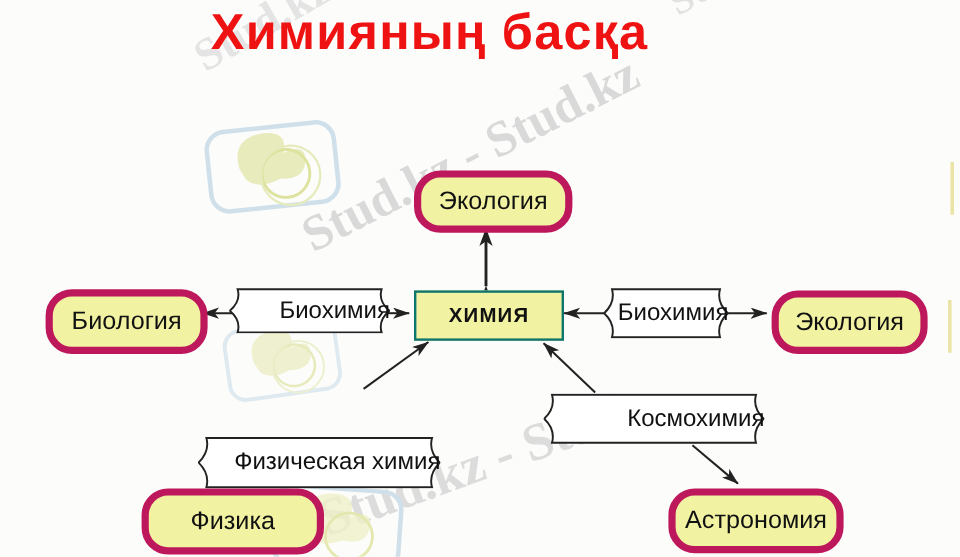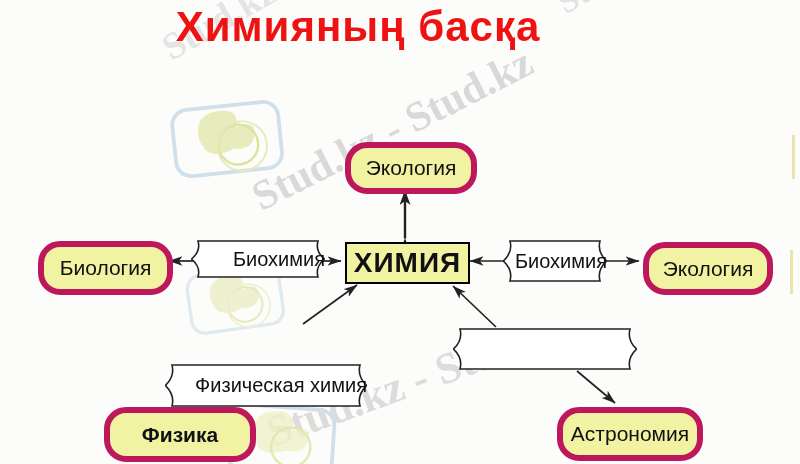--- a/index.html
+++ b/index.html
@@ -27,30 +27,30 @@
   .title{position:absolute;left:0;top:2px;width:716px;text-align:center;z-index:3;
          color:#ee1312;font-weight:bold;font-size:42px;line-height:49px;
          letter-spacing:1px;}
 
   
   .layer{position:absolute;left:0;top:0;z-index:2;}
   .node{position:absolute;z-index:4;display:flex;align-items:center;justify-content:center;
         background:#f1f2a2;border:6px solid #be185d;border-radius:22px;
         font-size:21px;color:#111;}
   .chem-box{position:absolute;z-index:4;display:flex;align-items:center;justify-content:center;
-        background:#f1f2a2;border:2px solid #000000;
-        font-size:28px;font-weight:bold;letter-spacing:1px;color:#111;}
+        background:#f1f2a2;border:2px solid #0f766e;
+        font-size:17px;font-weight:bold;letter-spacing:1px;color:#111;}
   .banner{position:absolute;z-index:4;display:flex;align-items:center;justify-content:flex-end;}
   .banner svg{position:absolute;left:0;top:0;}
   .banner .lbl{position:relative;z-index:1;font-size:20px;color:#111;}
 
   .n-ecology  {left:345px;top:142px;width:120px;height:40px;}
   .n-biology  {left:38px; top:241px;width:123px;height:42px;}
   .n-geology  {left:643px;top:242px;width:118px;height:41px;}
-  .n-physics  {left:104px;top:407px;width:140px;height:43px;font-weight:bold;}
+  .n-physics  {left:118px;top:407px;width:140px;height:43px;}
   .n-astronomy{left:557px;top:407px;width:134px;height:42px;}
   .n-chem     {left:345px;top:242px;width:121px;height:38px;}
 
   .b-biochem {left:191px;top:240px;width:134px;height:38px;}
   .b-geochem {left:503px;top:240px;width:104px;height:42px;}
   .b-physchem{left:165px;top:325px;width:202px;height:43px;margin-top:39px;}
   .b-cosmo   {left:453px;top:328px;width:184px;height:42px;}
 </style>
 </head>
 <body>
@@ -152,13 +152,14 @@
   <svg width="202" height="43" viewBox="0 0 202 43">
     <path d="M7 1 L195 1 Q192 12 201.5 21.5 Q192 31 195 42 L7 42 Q10 31 0.5 21.5 Q10 12 7 1 Z" fill="#ffffff" stroke="#222" stroke-width="1.6"></path>
   </svg>
   <span class="lbl">Физическая химия</span>
 </div>
 
 <div class="banner b-cosmo">
   <svg width="184" height="42" viewBox="0 0 184 42">
     <path d="M7 1 L177 1 Q174 12 183.5 21 Q174 30 177 41 L7 41 Q10 30 0.5 21 Q10 12 7 1 Z" fill="#ffffff" stroke="#222" stroke-width="1.6"></path>
   </svg>
+  <span class="lbl">Космохимия</span>
 </div>
 
 </body></html>

